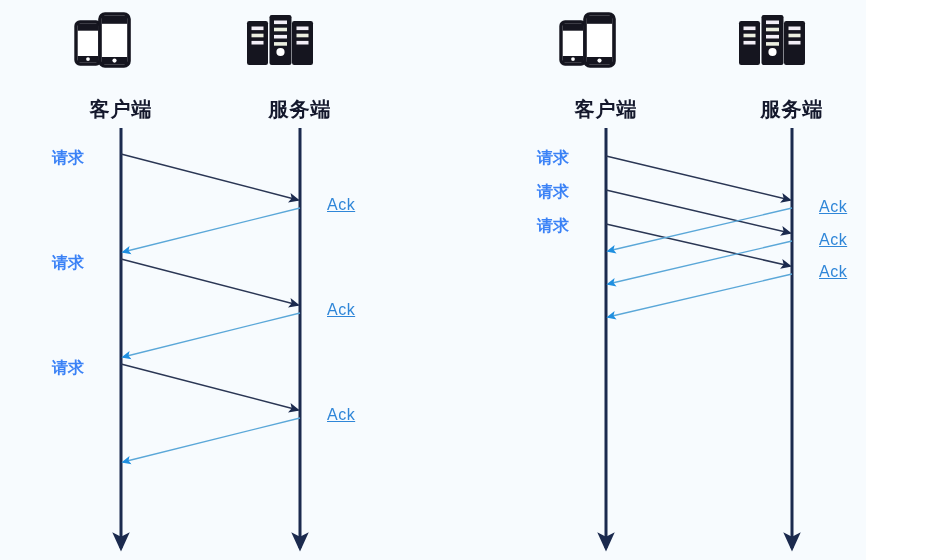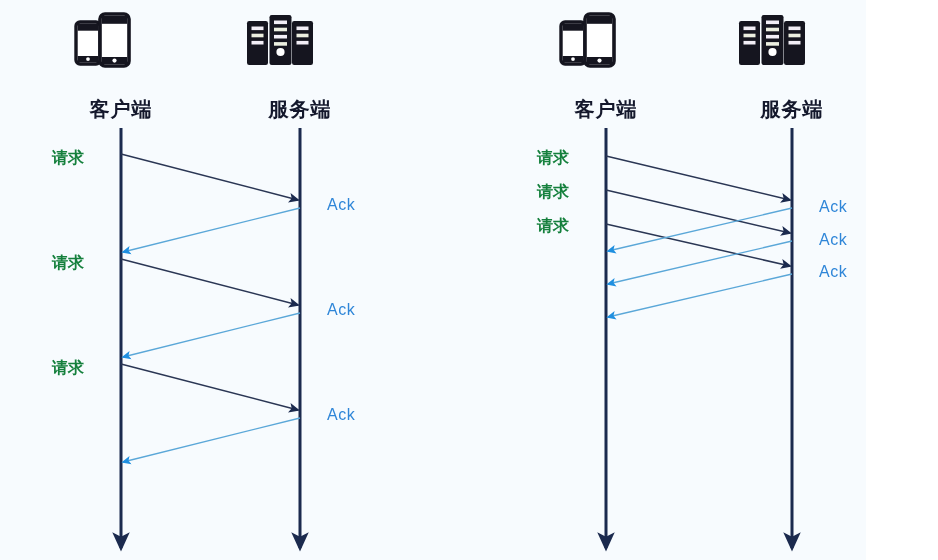--- a/index.html
+++ b/index.html
@@ -31,33 +31,34 @@
     letter-spacing: 1px;
     white-space: nowrap;
     transform: translateX(-50%);
     text-align: center;
   }
   .msg-label {
     position: absolute;
     font-family: "Liberation Serif", "DejaVu Serif", serif;
     font-size: 16px;
     font-weight: 700;
-    color: #15803d;
+    color: #3b82f6;
     white-space: nowrap;
     transform: translateY(-50%);
   }
   .ack-label {
     position: absolute;
     font-family: "Liberation Sans", "DejaVu Sans", sans-serif;
     font-size: 16px;
     font-weight: 400;
     color: #2f86d8;
     white-space: nowrap;
     transform: translateY(-50%);
     letter-spacing: 0.5px;
+    text-decoration: underline;
   }
   .icon-box {
     position: absolute;
     transform: translateX(-50%);
   }
 </style>
 </head>
 <body>
 
 <div id="canvas">

